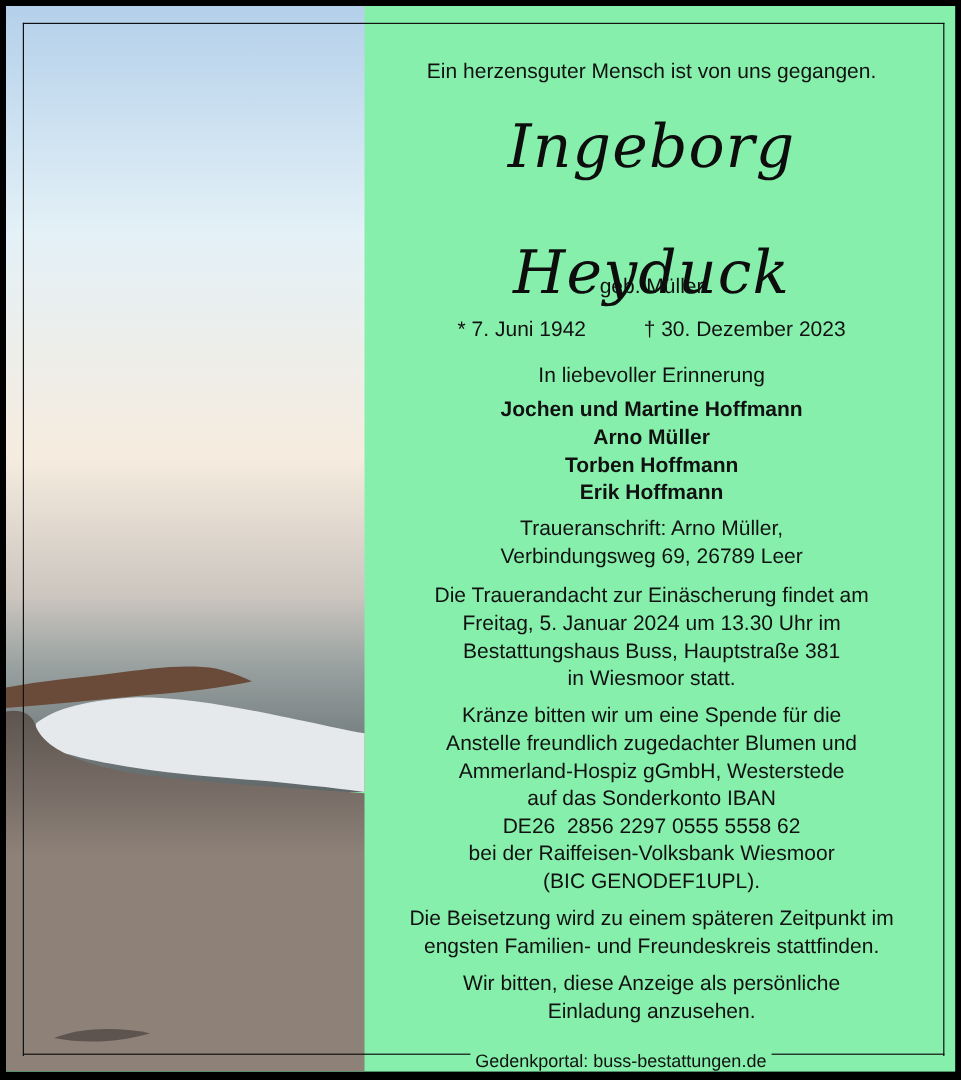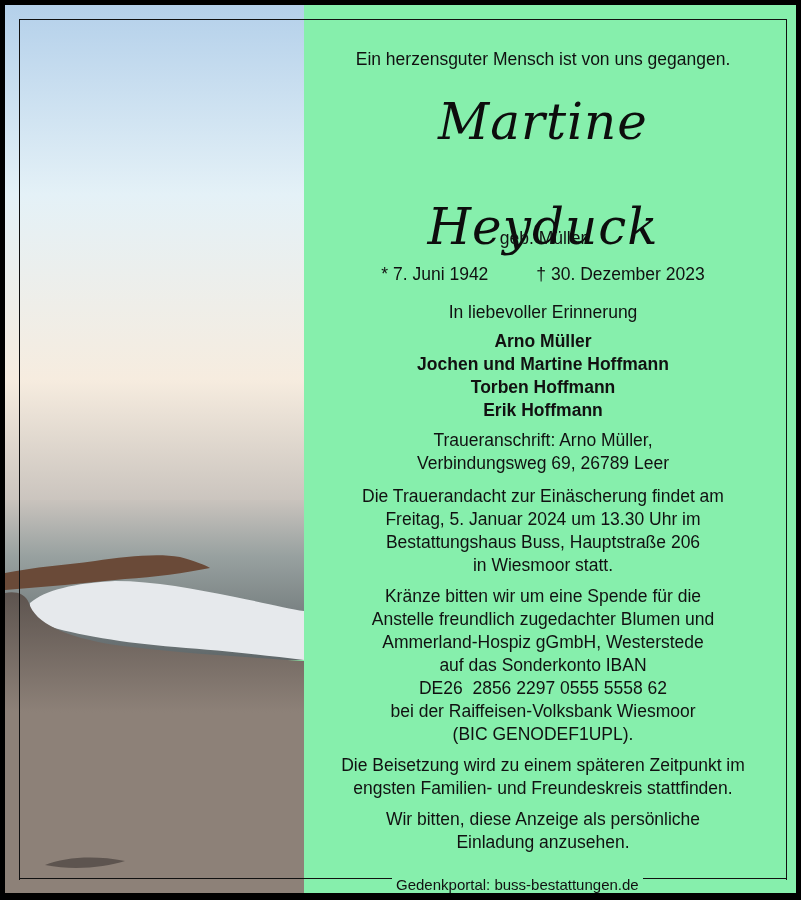--- a/index.html
+++ b/index.html
@@ -148,52 +148,52 @@
     </svg>
   </div>
 
   <div class="inner-frame"></div>
 
   <div class="content">
     <div class="intro">
       <span class="line">Ein herzensguter Mensch ist von uns gegangen.</span>
     </div>
 
-    <div class="name-first">Martine</div>
+    <div class="name-first">Ingeborg</div>
     <div class="name-last">Heyduck</div>
 
     <div class="maiden">
       <span class="line">geb. Müller</span>
     </div>
 
     <div class="dates">
       <span>* 7. Juni 1942</span>
       <span>† 30. Dezember 2023</span>
     </div>
 
     <div class="memory">
       <span class="line">In liebevoller Erinnerung</span>
     </div>
 
     <div class="mourners">
+      <span class="line">Jochen und Martine Hoffmann</span>
       <span class="line">Arno Müller</span>
-      <span class="line">Jochen und Martine Hoffmann</span>
       <span class="line">Torben Hoffmann</span>
       <span class="line">Erik Hoffmann</span>
     </div>
 
     <div class="address">
       <span class="line">Traueranschrift: Arno Müller,</span>
       <span class="line">Verbindungsweg 69, 26789 Leer</span>
     </div>
 
     <div class="ceremony">
       <span class="line">Die Trauerandacht zur Einäscherung findet am</span>
       <span class="line">Freitag, 5. Januar 2024 um 13.30 Uhr im</span>
-      <span class="line">Bestattungshaus Buss, Hauptstraße 206</span>
+      <span class="line">Bestattungshaus Buss, Hauptstraße 381</span>
       <span class="line">in Wiesmoor statt.</span>
     </div>
 
     <div class="donation">
       <span class="line">Kränze bitten wir um eine Spende für die</span>
       <span class="line">Anstelle freundlich zugedachter Blumen und</span>
       <span class="line">Ammerland-Hospiz gGmbH, Westerstede</span>
       <span class="line">auf das Sonderkonto IBAN</span>
       <span class="line" style="white-space:pre;">DE26  2856 2297 0555 5558 62</span>
       <span class="line">bei der Raiffeisen-Volksbank Wiesmoor</span>

